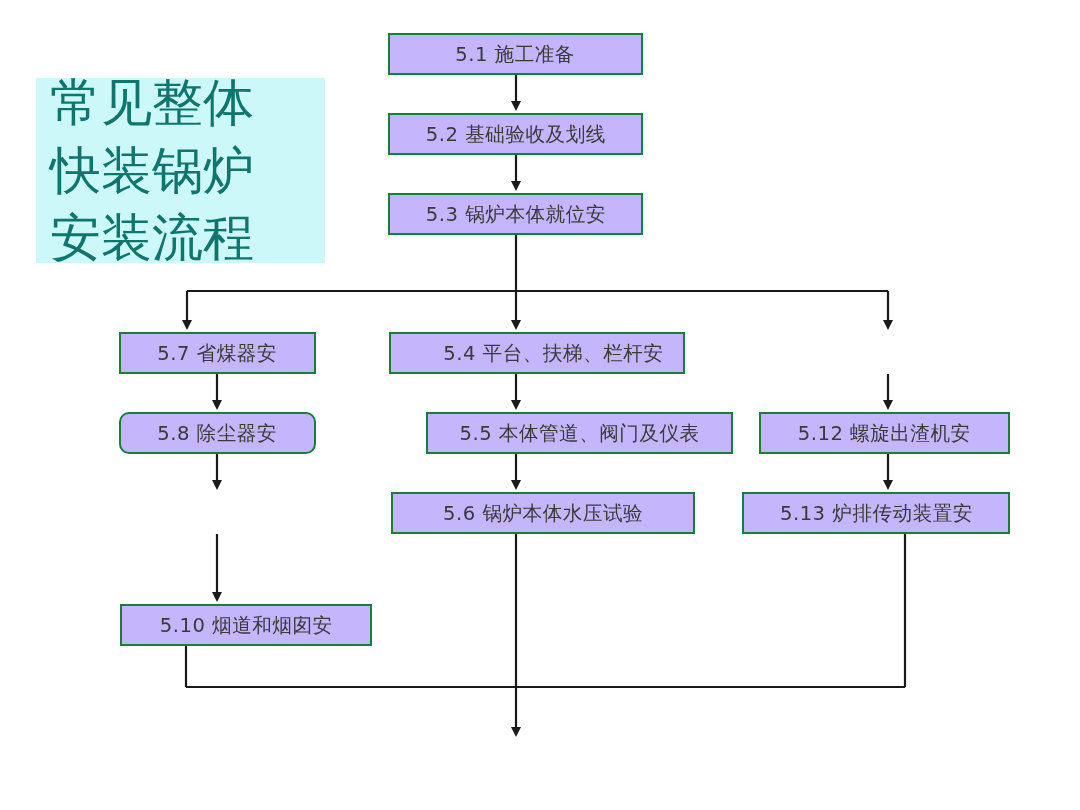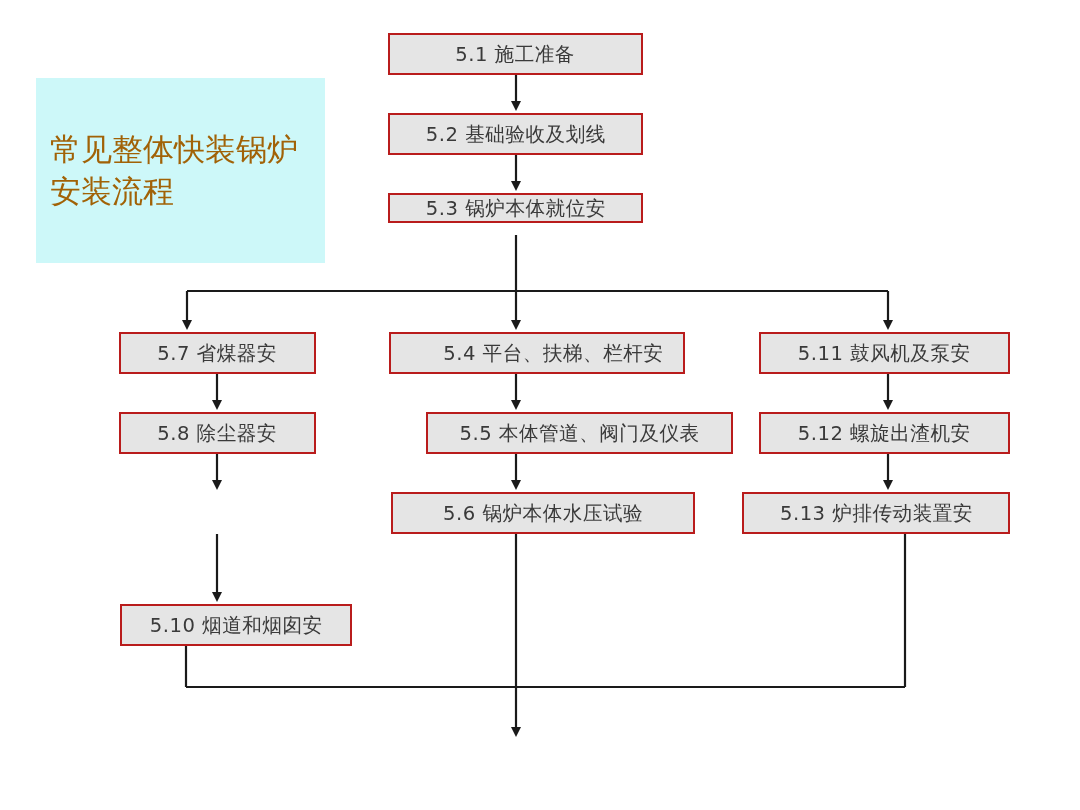--- a/index.html
+++ b/index.html
@@ -31,32 +31,32 @@
     height: 185px;
     background: #cdf8f9;
     display: flex;
     align-items: center;
     justify-content: flex-start;
     box-sizing: border-box;
     padding: 4px 0 4px 14px;
   }
   .title-text {
     font-family: "DejaVu Serif", "Liberation Serif", serif;
-    font-size: 31px;
+    font-size: 51px;
     line-height: 1.33;
-    color: #a16207;
+    color: #0f766e;
     font-weight: 400;
     letter-spacing: 0px;
     width: 250px;
   }
   .node {
     position: absolute;
     box-sizing: border-box;
-    background: #e5e5e5;
-    border: 2px solid #b91c1c;
+    background: #c4b5fd;
+    border: 2px solid #15803d;
     display: flex;
     align-items: center;
     justify-content: center;
     color: #3a3a3a;
     font-family: "DejaVu Sans", "Liberation Sans", sans-serif;
     font-size: 20px;
     white-space: nowrap;
     letter-spacing: 0.5px;
     z-index: 2;
   }
@@ -109,47 +109,44 @@
   <div class="title-block">
     <div class="title-text">常见整体快装锅炉安装流程</div>
   </div>
 
   <div class="node" style="left:388px;top:33px;width:255px;height:42px;">
     <span class="node-label">5.1 施工准备</span>
   </div>
   <div class="node" style="left:388px;top:113px;width:255px;height:42px;">
     <span class="node-label">5.2 基础验收及划线</span>
   </div>
-  <div class="node" style="left:388px;top:193px;width:255px;height:30px;text-align:right;">
+  <div class="node" style="left:388px;top:193px;width:255px;height:42px;text-align:right;">
     <span class="node-label">5.3 锅炉本体就位安</span>
   </div>
 
   <div class="node" style="left:119px;top:332px;width:197px;height:42px;align-items:center;">
     <span class="node-label">5.7 省煤器安</span>
   </div>
-  <div class="node" style="left:119px;top:412px;width:197px;height:42px;">
+  <div class="node" style="left:119px;top:412px;width:197px;height:42px;border-radius:10px;">
     <span class="node-label">5.8 除尘器安</span>
   </div>
-  <div class="node" style="left:120px;top:604px;width:232px;height:42px;">
+  <div class="node" style="left:120px;top:604px;width:252px;height:42px;">
     <span class="node-label">5.10 烟道和烟囱安</span>
   </div>
 
   <div class="node" style="left:389px;top:332px;width:296px;height:42px;padding-left:32px;">
     <span class="node-label">5.4 平台、扶梯、栏杆安</span>
   </div>
   <div class="node" style="left:378px;top:412px;width:307px;height:42px;margin-left:48px;">
     <span class="node-label">5.5 本体管道、阀门及仪表</span>
   </div>
   <div class="node" style="left:391px;top:492px;width:304px;height:42px;">
     <span class="node-label">5.6 锅炉本体水压试验</span>
   </div>
 
-  <div class="node" style="left:759px;top:332px;width:251px;height:42px;">
-    <span class="node-label">5.11 鼓风机及泵安</span>
-  </div>
   <div class="node" style="left:759px;top:412px;width:251px;height:42px;">
     <span class="node-label">5.12 螺旋出渣机安</span>
   </div>
   <div class="node" style="left:742px;top:492px;width:268px;height:42px;">
     <span class="node-label">5.13 炉排传动装置安</span>
   </div>
 
 
 </div>
 

